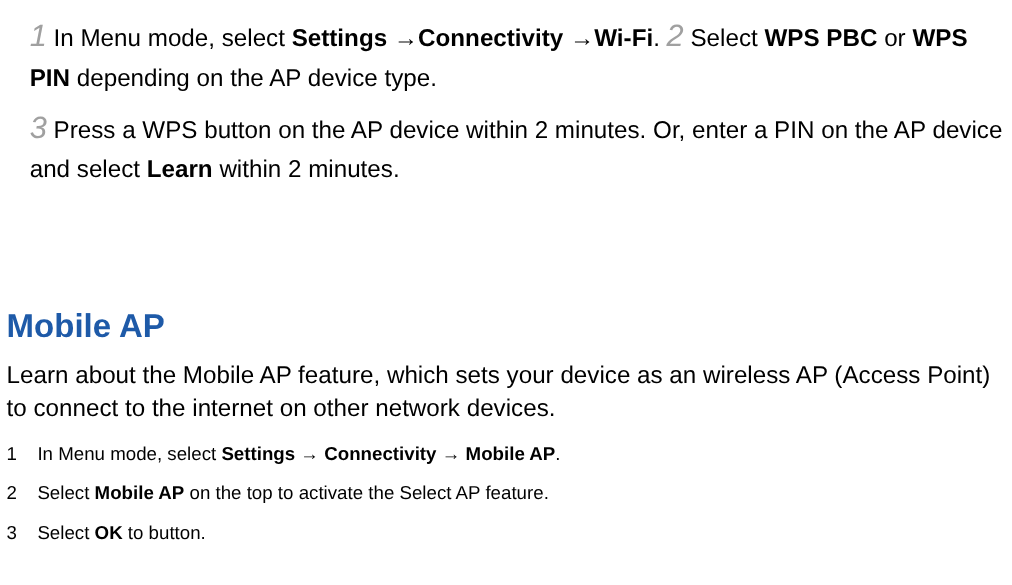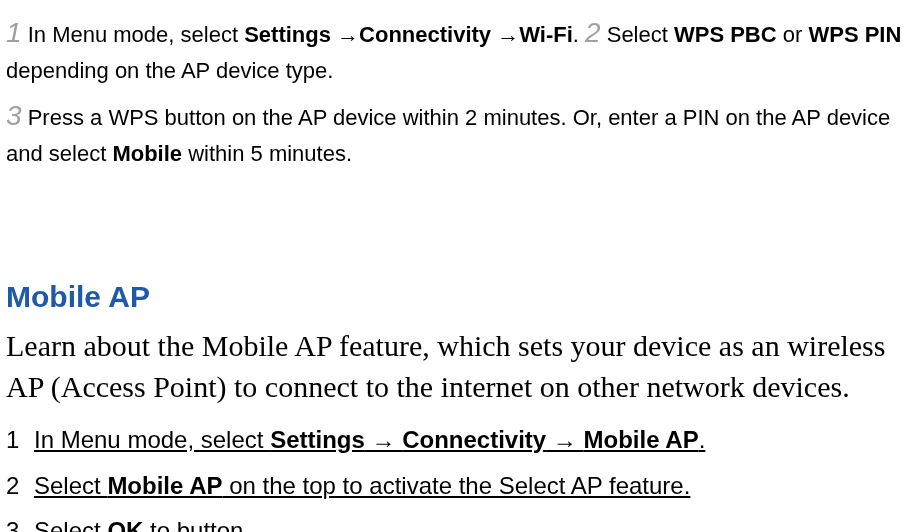--- a/index.html
+++ b/index.html
@@ -13,20 +13,21 @@
       font-family: Arial, Helvetica, sans-serif;
       background: #ffffff;
       color: #000000;
       padding: 12px 6px 0 6px;
       overflow: hidden;
     }
     .step-block {
       font-size: 22px;
       line-height: 1.5;
       margin-bottom: 8px;
+      margin-left: 21px;
     }
     .step-num {
       font-size: 28px;
       font-style: italic;
       color: #a0a0a0;
       font-weight: normal;
     }
     .bold {
       font-weight: bold;
     }
@@ -34,48 +35,46 @@
       font-weight: bold;
     }
     .heading {
       color: #1e5aa8;
       font-size: 30px;
       font-weight: bold;
       margin-top: 110px;
       margin-bottom: 12px;
     }
     .para {
-      font-size: 30px;
+      font-size: 22px;
       line-height: 1.35;
       margin-bottom: 16px;
-      font-family: Liberation Serif, serif;
     }
     .olist-item {
-      font-size: 24px;
+      font-size: 17px;
       line-height: 1.4;
       margin-bottom: 12px;
       padding-left: 28px;
       text-indent: -28px;
-      text-decoration: underline;
     }
     .olist-num {
       display: inline-block;
       width: 28px;
       text-indent: 0;
     }
   </style>
 </head>
 <body>
 
 <div class="step-block">
   <span class="step-num">1</span><span> In Menu mode, select </span><span class="bold">Settings</span><span class="arrow"> →</span><span class="bold">Connectivity</span><span class="arrow"> →</span><span class="bold">Wi-Fi</span><span>. </span><span class="step-num">2</span><span> Select </span><span class="bold">WPS PBC</span><span> or </span><span class="bold">WPS PIN</span><span> depending on the AP device type.</span>
 </div>
 
 <div class="step-block">
-  <span class="step-num">3</span><span> Press a WPS button on the AP device within 2 minutes. Or, enter a PIN on the AP device and select </span><span class="bold">Mobile</span><span> within 5 minutes.</span>
+  <span class="step-num">3</span><span> Press a WPS button on the AP device within 2 minutes. Or, enter a PIN on the AP device and select </span><span class="bold">Learn</span><span> within 2 minutes.</span>
 </div>
 
 <h2 class="heading">Mobile AP</h2>
 
 <p class="para">Learn about the Mobile AP feature, which sets your device as an wireless AP (Access Point) to connect to the internet on other network devices.</p>
 
 <div class="olist-item">
   <span class="olist-num">1</span><span>In Menu mode, select </span><span class="bold">Settings</span><span> → </span><span class="bold">Connectivity</span><span> → </span><span class="bold">Mobile AP</span><span>.</span>
 </div>
 

